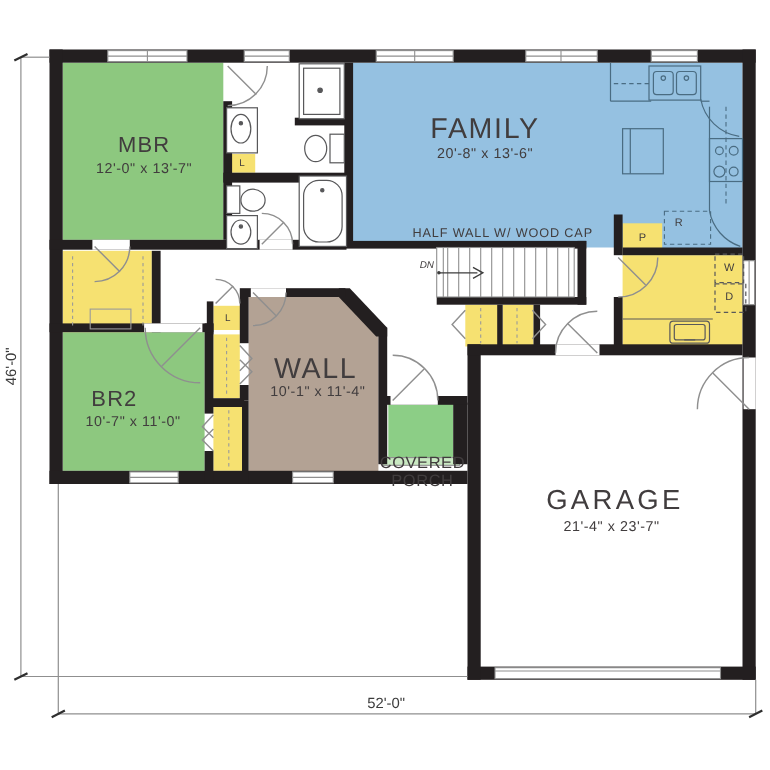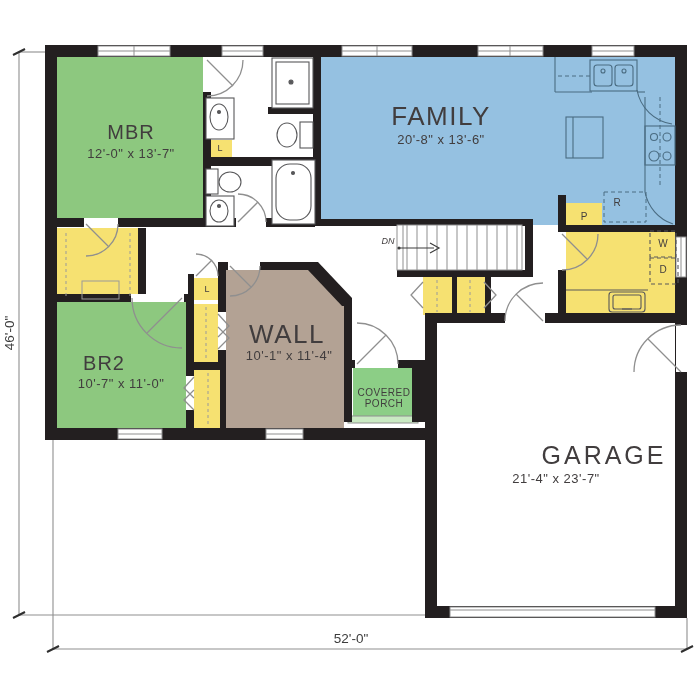--- a/index.html
+++ b/index.html
@@ -8,21 +8,21 @@
   svg{position:absolute;left:0;top:0;}
   .lbl{position:absolute;transform:translate(-50%,-50%);color:#413d3e;white-space:nowrap;
        text-align:center;line-height:1.12;}
   .room-name{font-size:20px;letter-spacing:1px;}
   .room-name.big{font-size:26px;letter-spacing:1.5px;}
   .room-name.garage{font-size:25px;letter-spacing:3px;}
   .room-dims{font-size:13px;letter-spacing:0.5px;}
   .small-note{font-size:11.5px;letter-spacing:0.8px;}
   .tiny{font-size:10px;}
   .tinier{font-size:9px;}
-  .porch-lbl{font-size:10px;white-space:normal;width:80px;letter-spacing:0.5px;}
+  .porch-lbl{font-size:15px;white-space:normal;width:80px;letter-spacing:0.5px;margin-top:32px;}
   .dim-text{font-size:13.5px;color:#3c3c3c;}
   .dim-left{transform:translate(-50%,-50%) rotate(-90deg);}
 </style>
 </head>
 <body>
 
 <div id="canvas">
 
 <svg width="700" height="700" viewBox="0 0 700 700">
 
@@ -257,25 +257,26 @@
 
   <div class="lbl room-name big" style="left:441px;top:117px;">FAMILY</div>
   <div class="lbl room-dims" style="left:441px;top:140px;">20'-8" x 13'-6"</div>
 
   <div class="lbl room-name" style="left:104px;top:363px;">BR2</div>
   <div class="lbl room-dims" style="left:121px;top:384px;">10'-7" x 11'-0"</div>
 
   <div class="lbl room-name big" style="left:287px;top:335px;">WALL</div>
   <div class="lbl room-dims" style="left:289px;top:356px;">10'-1" x 11'-4"</div>
 
-  <div class="lbl room-name garage" style="left:559px;top:455px;margin-left:45px;">GARAGE</div>
+  <div class="lbl room-name garage" style="left:559px;top:455px;">GARAGE</div>
   <div class="lbl room-dims" style="left:556px;top:479px;">21'-4" x 23'-7"</div>
 
   <div class="lbl porch-lbl" style="left:384px;top:398px;">COVERED PORCH</div>
 
+  <div class="lbl small-note" style="left:457px;top:213px;">HALF WALL W/ WOOD CAP</div>
   <div class="lbl tinier" style="left:388px;top:241px;font-style:italic;">DN</div>
 
   <div class="lbl tiny" style="left:584px;top:217px;">P</div>
   <div class="lbl tiny" style="left:617px;top:203px;">R</div>
   <div class="lbl tiny" style="left:663px;top:244px;">W</div>
   <div class="lbl tiny" style="left:663px;top:270px;">D</div>
   <div class="lbl tinier" style="left:220px;top:148px;">L</div>
   <div class="lbl tinier" style="left:207px;top:289px;">L</div>
 
   <div class="lbl dim-text dim-left" style="left:10px;top:333px;">46'-0"</div>

